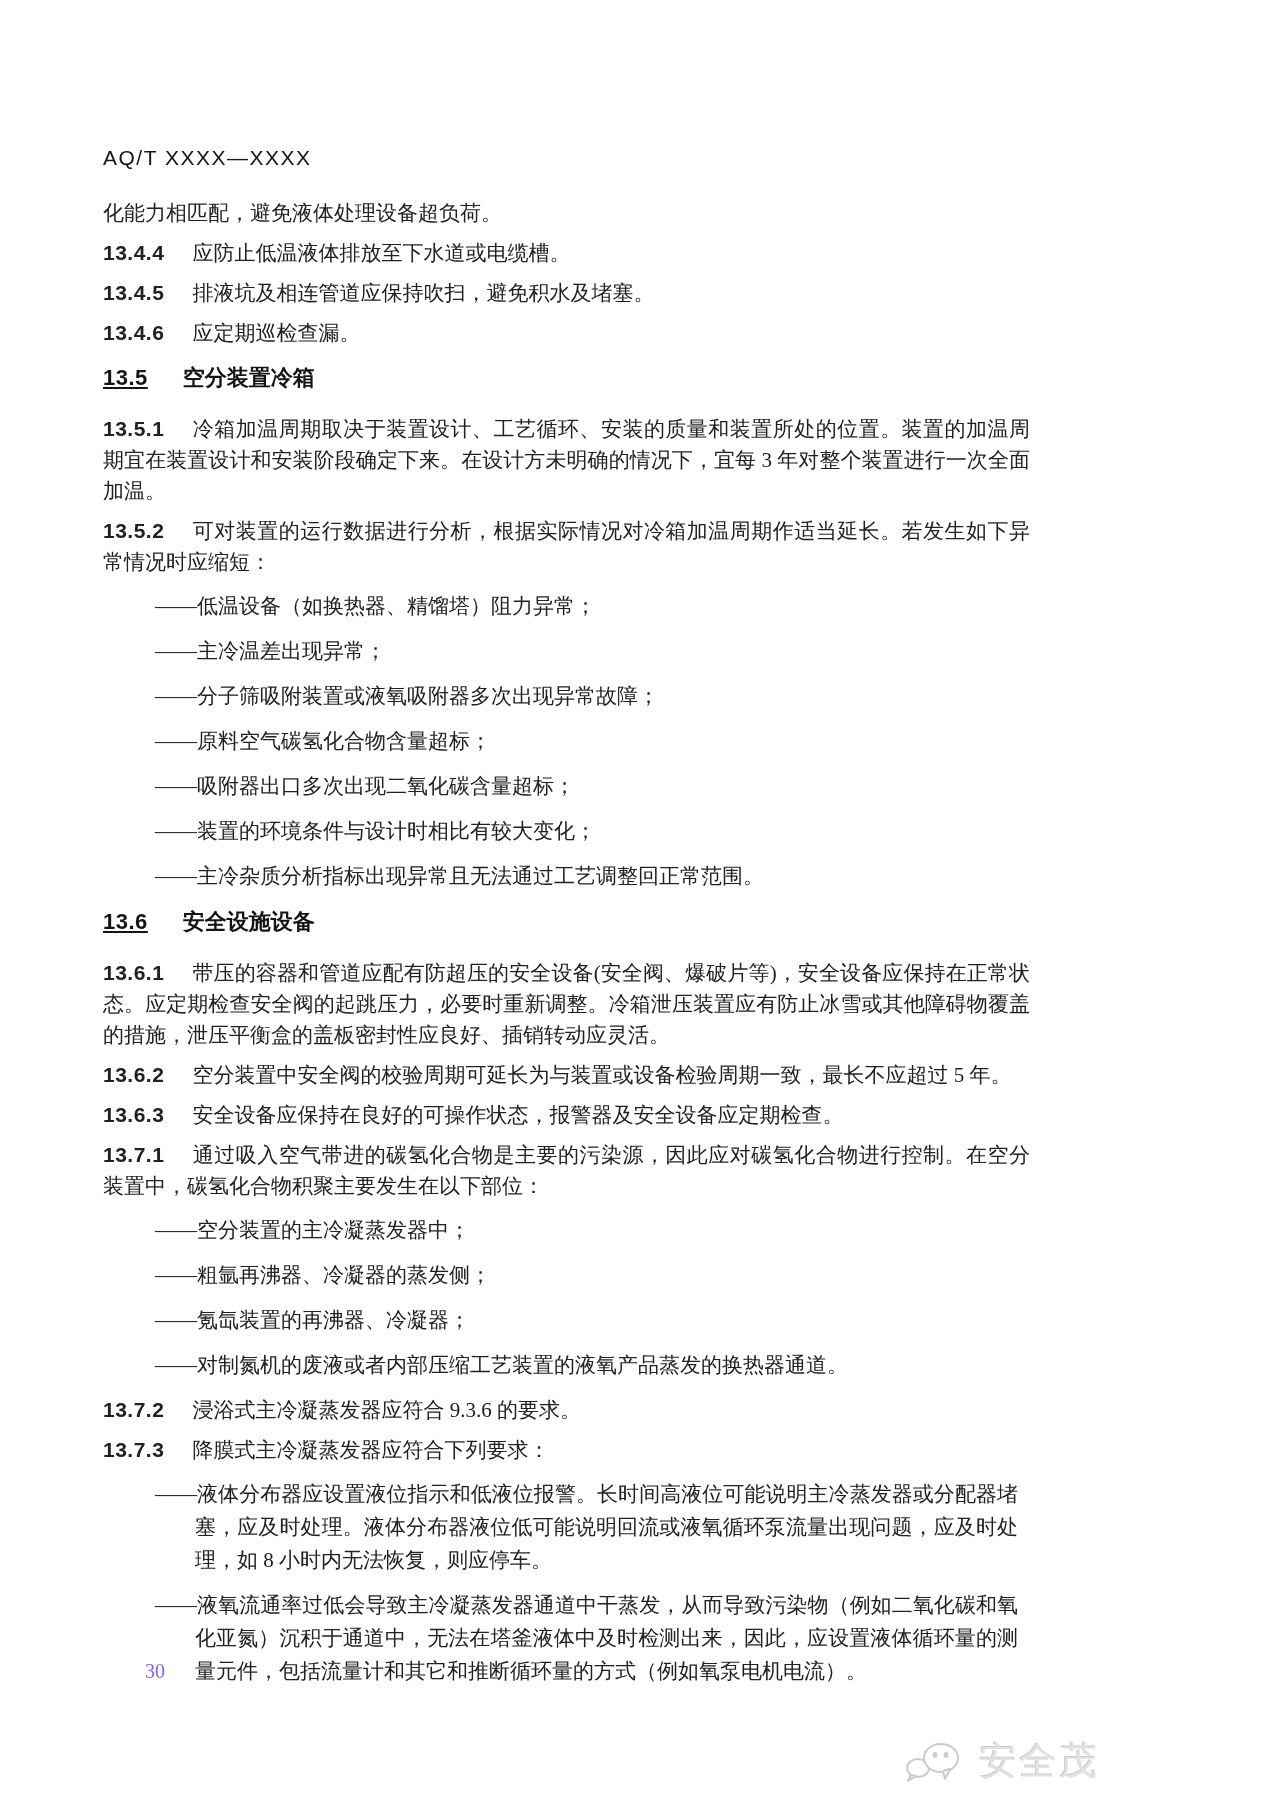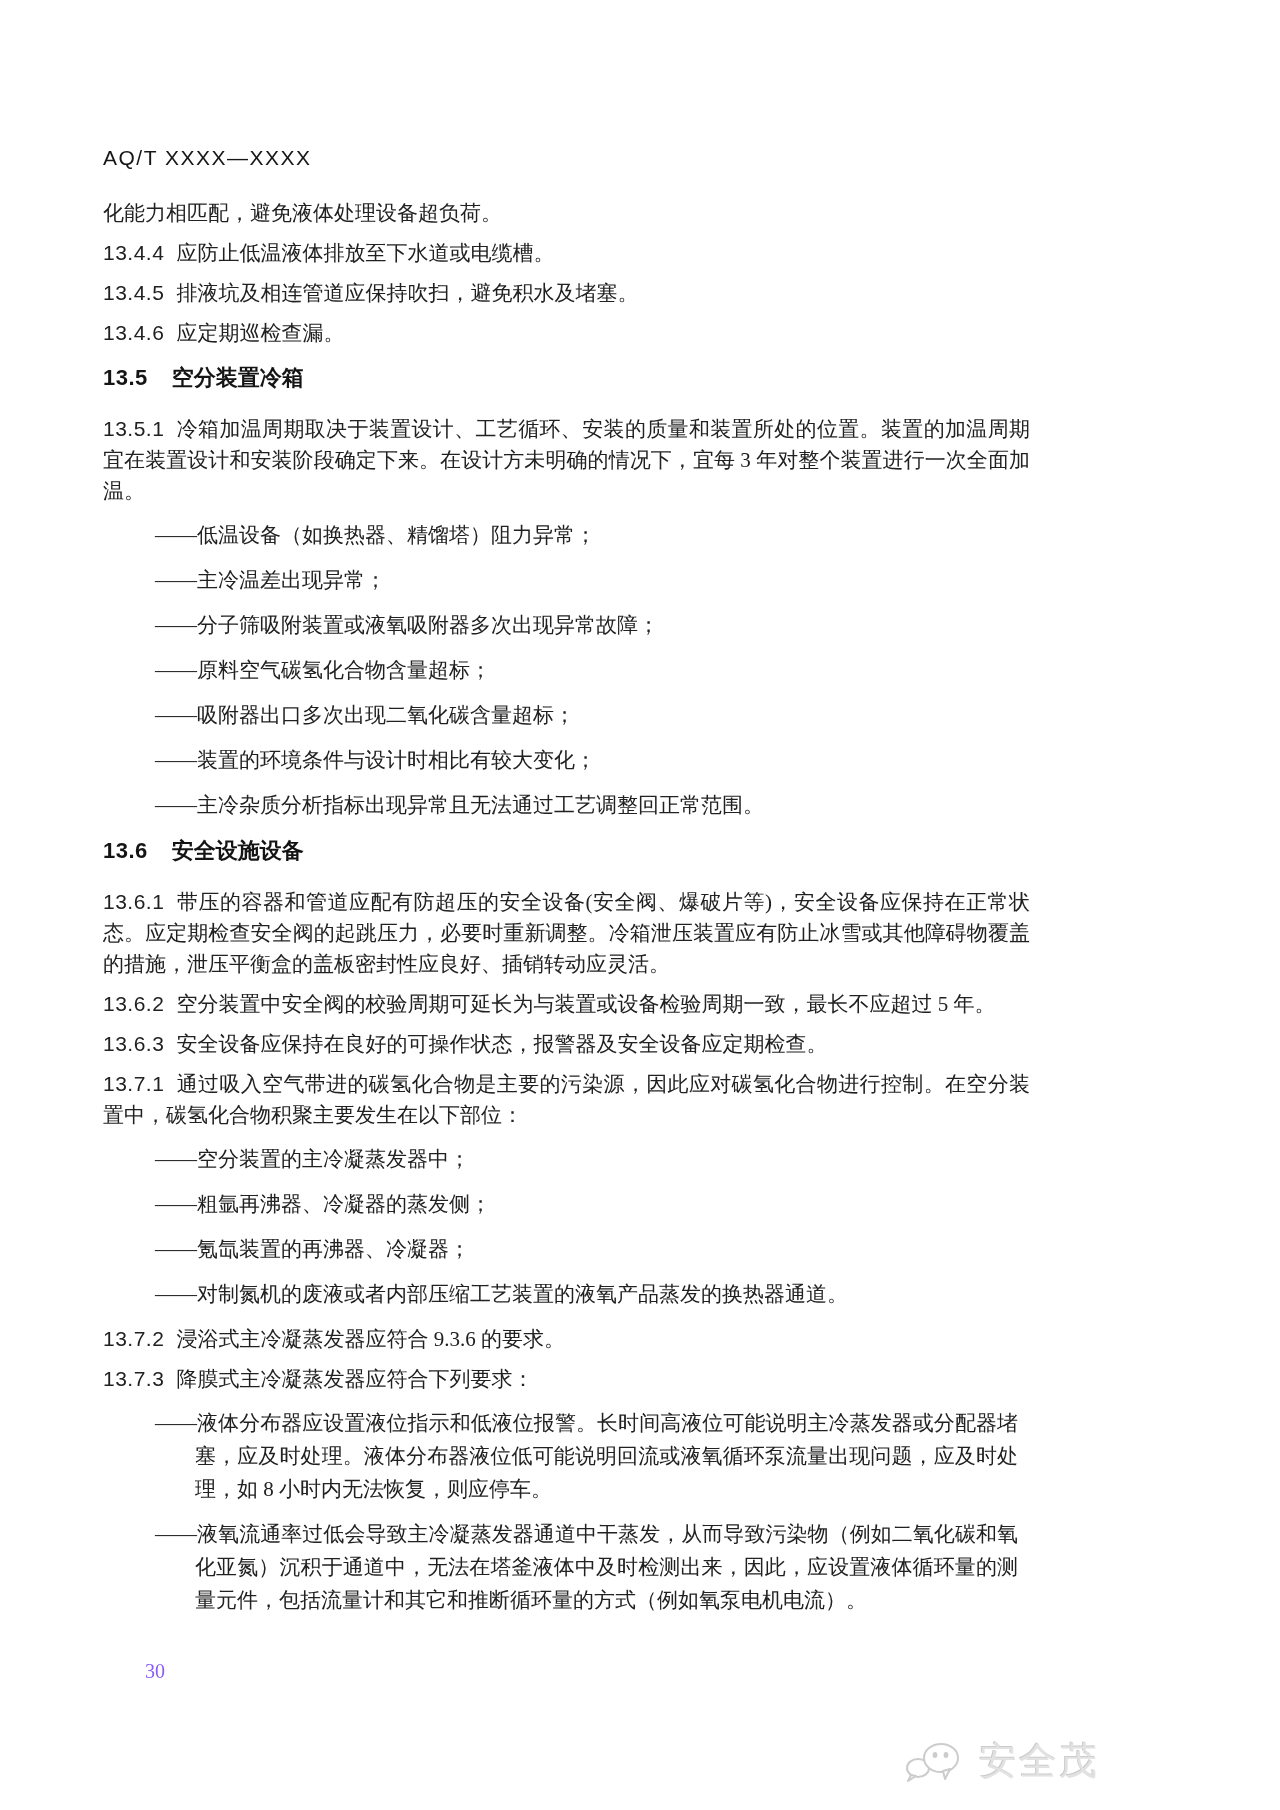--- a/index.html
+++ b/index.html
@@ -29,32 +29,33 @@
   }
   p.clause {
     font-size: 21px;
     line-height: 31px;
     margin: 0 0 8px 0;
     text-align: justify;
   }
   p.clause .num {
     font-family: "Liberation Sans", sans-serif;
     letter-spacing: 0.5px;
-    margin-right: 12px;
+    margin-right: 28px;
     white-space: nowrap;
+    font-weight: bold;
   }
   h2.heading {
     font-family: "Liberation Sans", sans-serif;
     font-size: 22px;
     font-weight: bold;
     color: #141414;
     line-height: 26px;
     margin: 16px 0 22px 0;
   }
-  h2.heading .hnum { margin-right: 24px; letter-spacing: 0.5px; }
+  h2.heading .hnum { margin-right: 35px; letter-spacing: 0.5px; text-decoration: underline; }
   .bullets { margin: 4px 0 8px 0; }
   p.bullet {
     font-size: 21px;
     line-height: 33px;
     margin: 12px;
     padding-left: 80px;
     text-indent: -40px;
     text-align: justify;
   }
   .page-number {
@@ -96,20 +97,21 @@
     <p class="clause"><span class="num">13.4.4</span><span class="txt">应防止低温液体排放至下水道或电缆槽。</span></p>
 
     <p class="clause"><span class="num">13.4.5</span><span class="txt">排液坑及相连管道应保持吹扫，避免积水及堵塞。</span></p>
 
     <p class="clause"><span class="num">13.4.6</span><span class="txt">应定期巡检查漏。</span></p>
 
     <h2 class="heading"><span class="hnum">13.5</span><span class="htitle">空分装置冷箱</span></h2>
 
     <p class="clause"><span class="num">13.5.1</span><span class="txt">冷箱加温周期取决于装置设计、工艺循环、安装的质量和装置所处的位置。装置的加温周期宜在装置设计和安装阶段确定下来。在设计方未明确的情况下，宜每 3 年对整个装置进行一次全面加温。</span></p>
 
+    <p class="clause"><span class="num">13.5.2</span><span class="txt">可对装置的运行数据进行分析，根据实际情况对冷箱加温周期作适当延长。若发生如下异常情况时应缩短：</span></p>
 
     <div class="bullets">
       <p class="bullet">——低温设备（如换热器、精馏塔）阻力异常；</p>
       <p class="bullet">——主冷温差出现异常；</p>
       <p class="bullet">——分子筛吸附装置或液氧吸附器多次出现异常故障；</p>
       <p class="bullet">——原料空气碳氢化合物含量超标；</p>
       <p class="bullet">——吸附器出口多次出现二氧化碳含量超标；</p>
       <p class="bullet">——装置的环境条件与设计时相比有较大变化；</p>
       <p class="bullet">——主冷杂质分析指标出现异常且无法通过工艺调整回正常范围。</p>
     </div>

